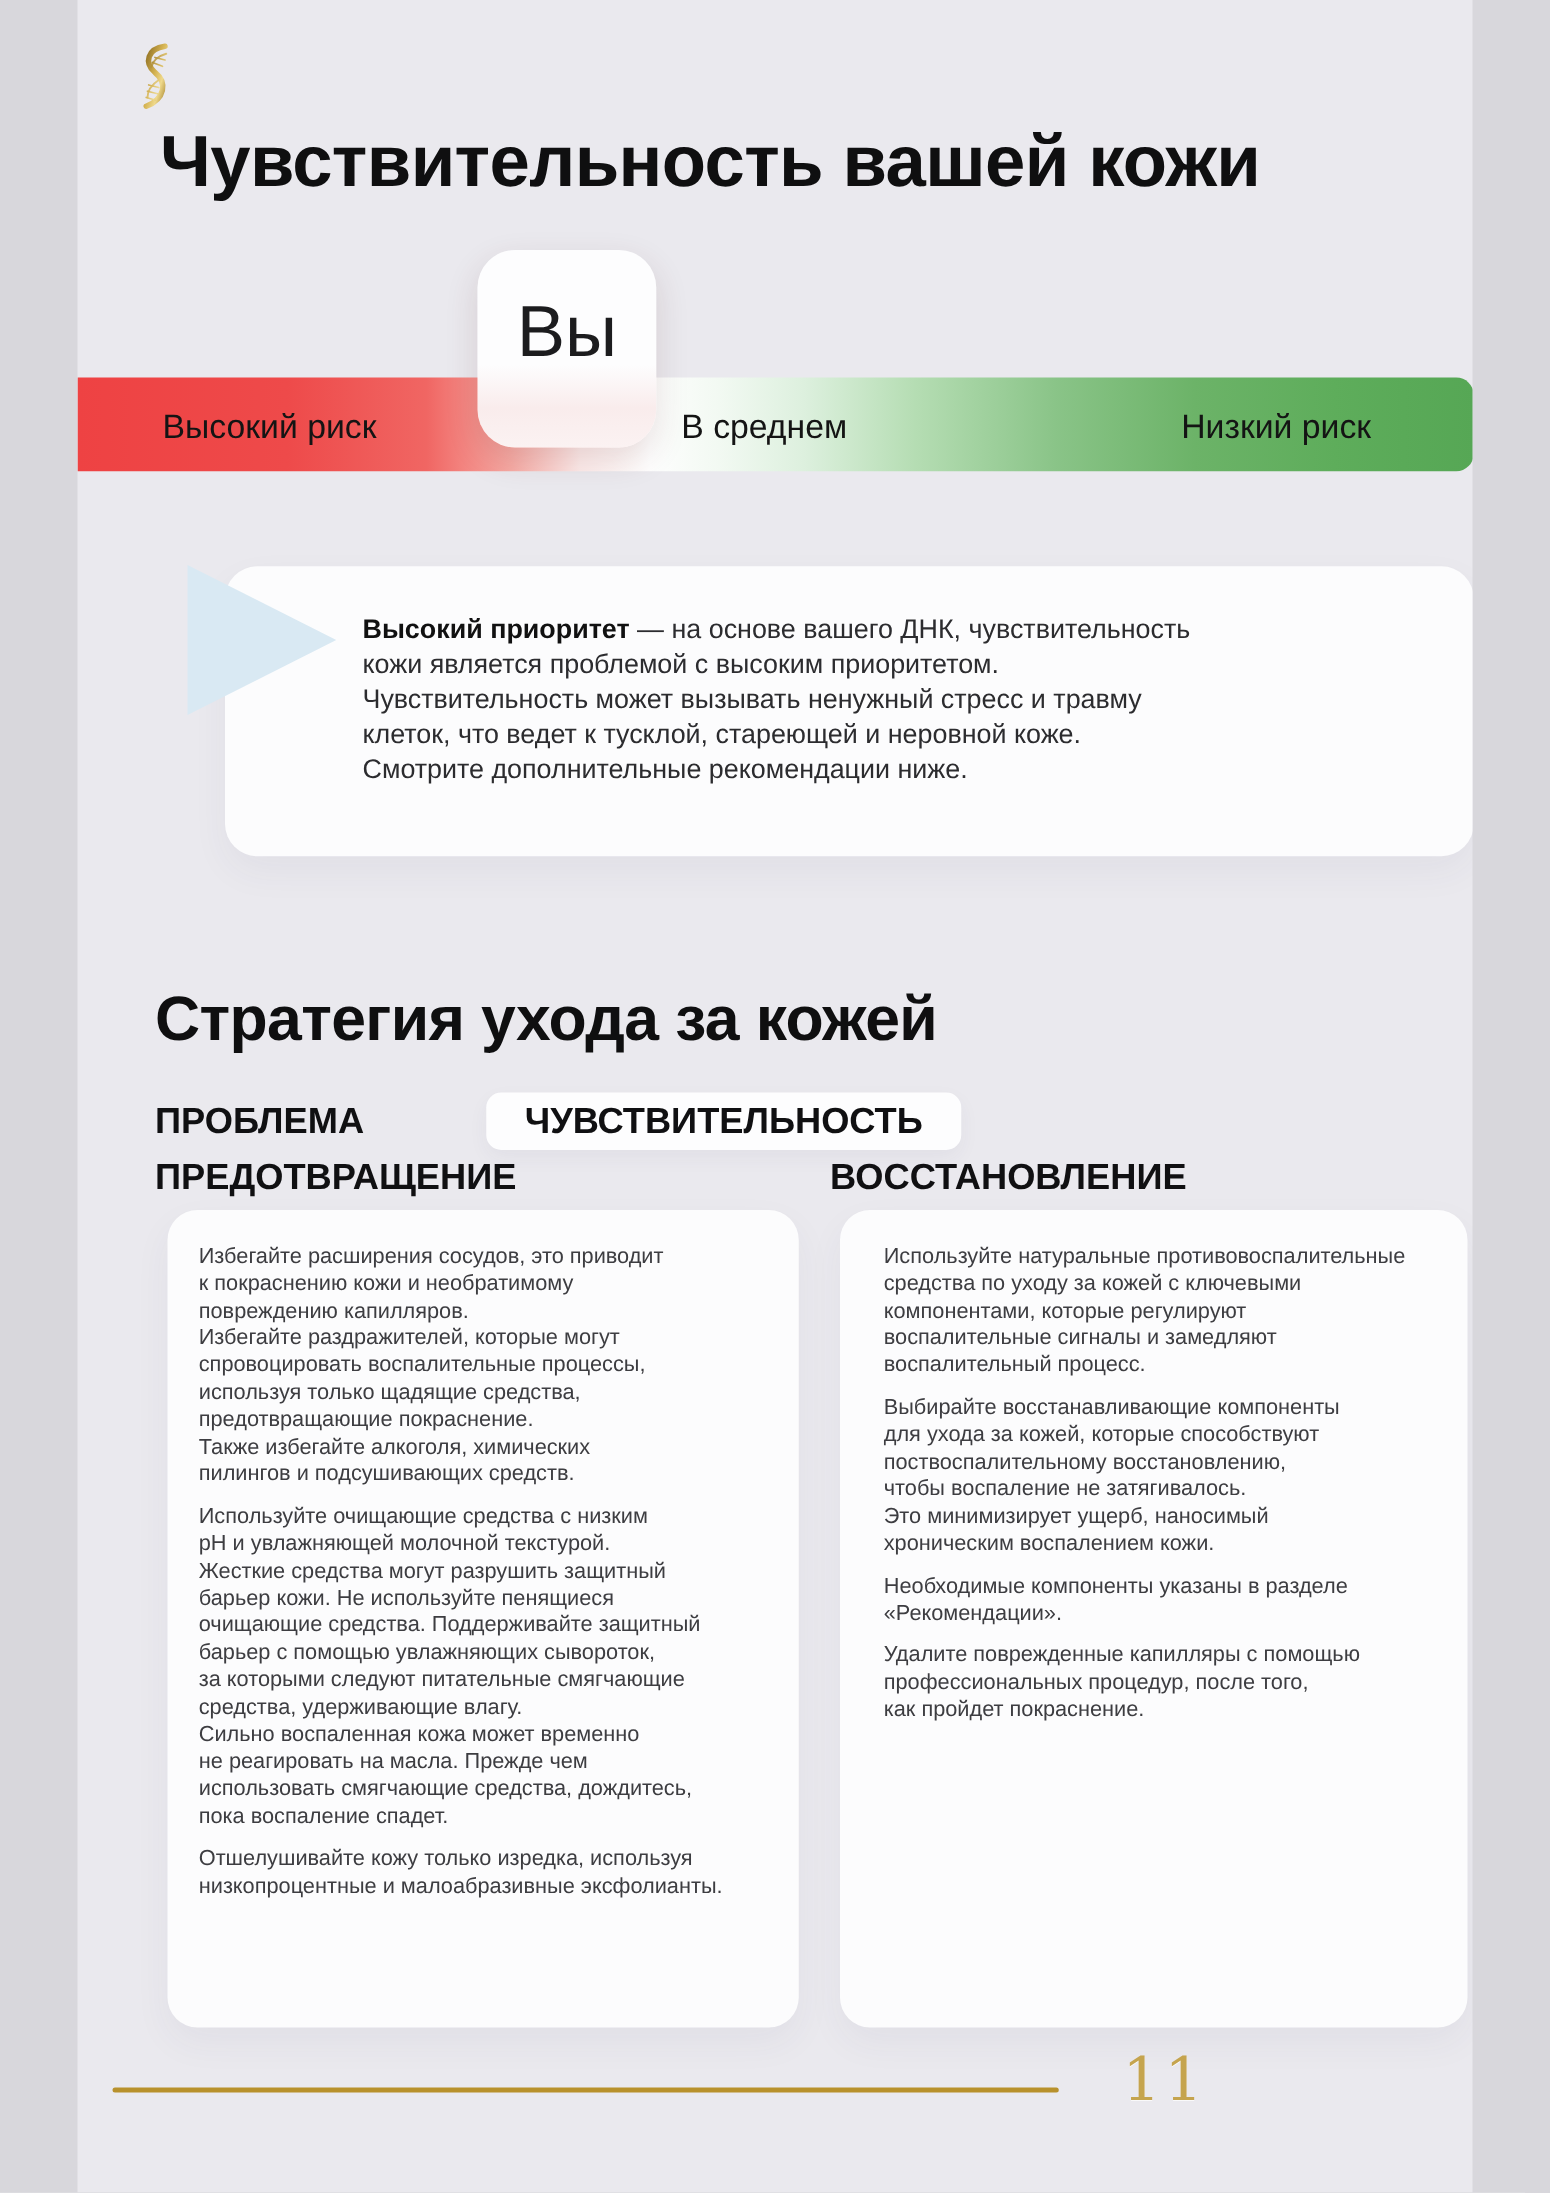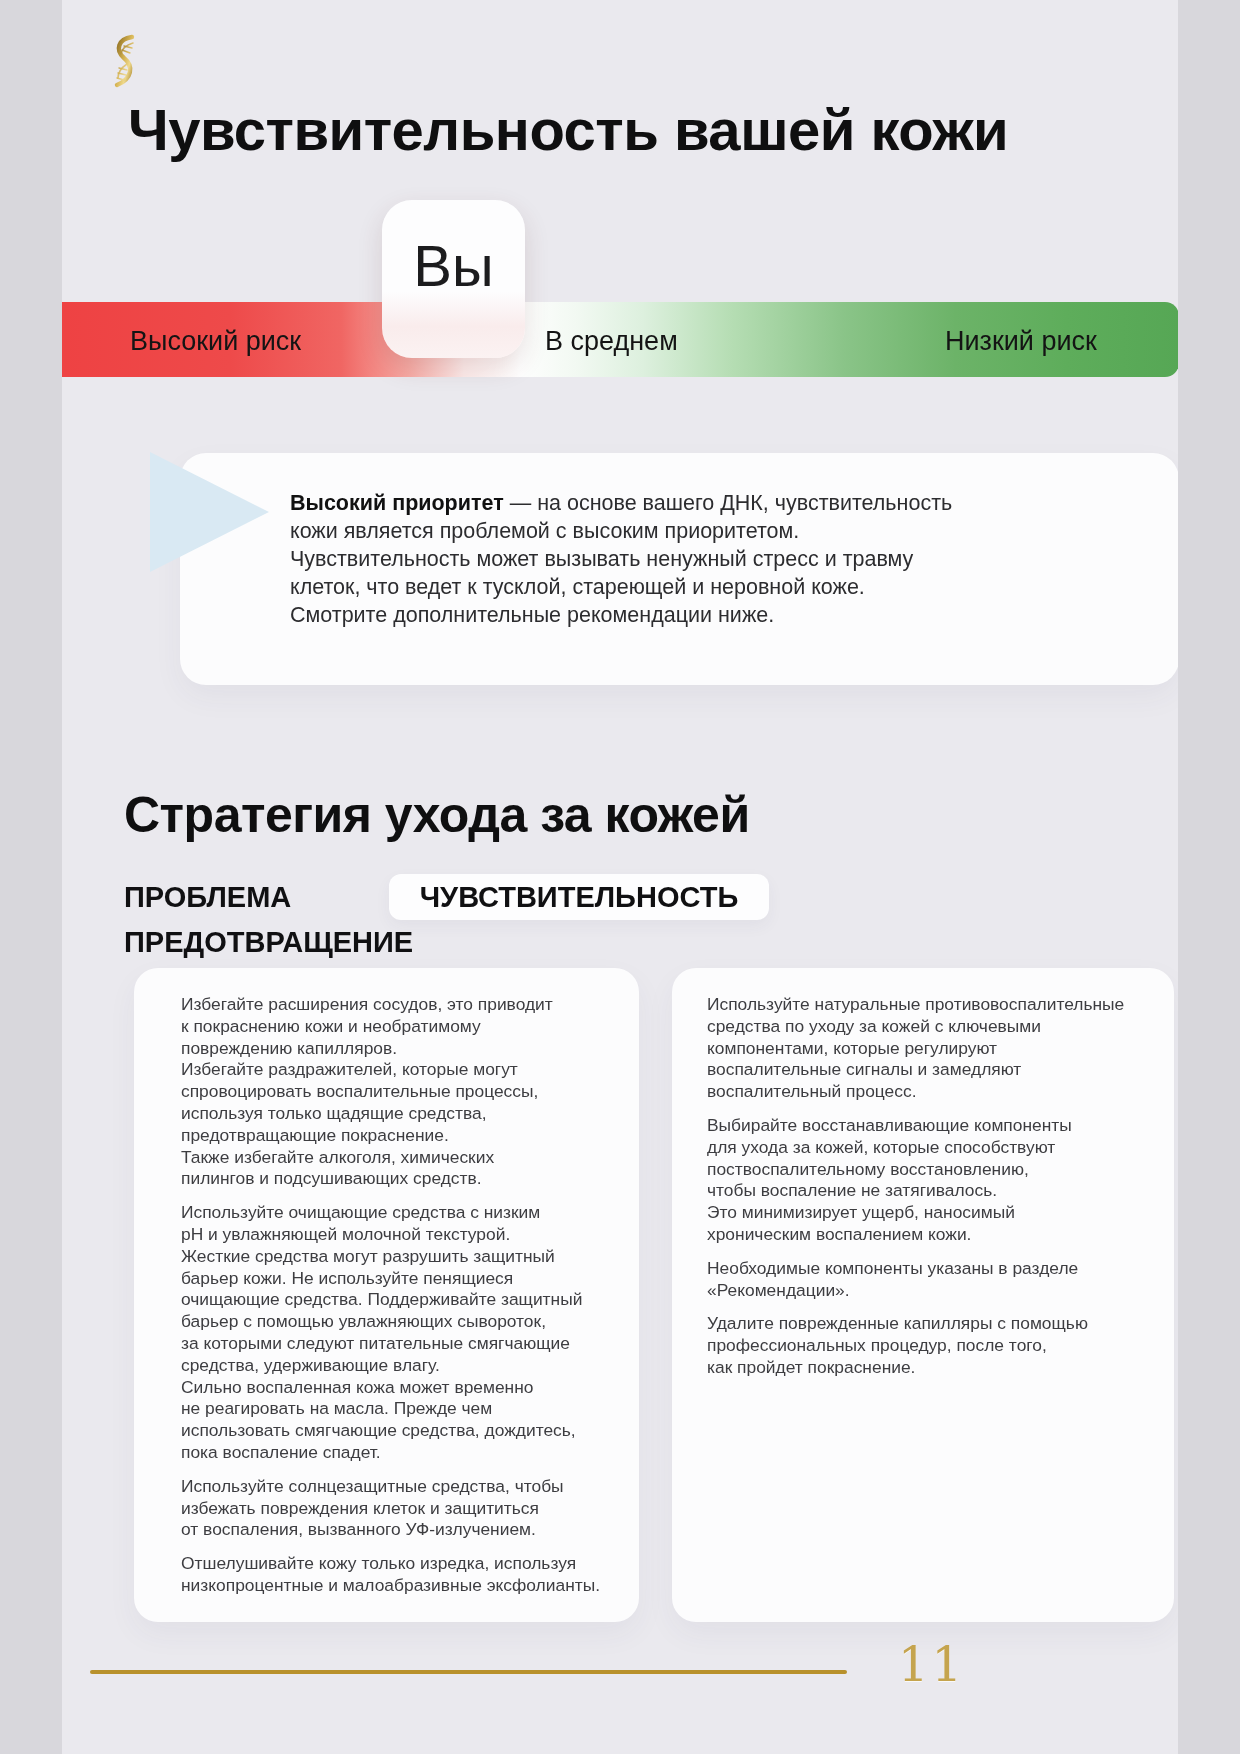--- a/index.html
+++ b/index.html
@@ -83,21 +83,21 @@
     position:absolute;top:922px;height:40px;line-height:40px;
     font-size:29px;font-weight:800;color:#101012;
   }
   .col-head.left{left:62px;}
   .col-head.right{left:602px;}
   .strategy-card{
     position:absolute;top:968px;height:654px;background:#fcfcfd;border-radius:24px;
     box-shadow:0 12px 30px rgba(60,60,90,0.05);
     box-sizing:border-box;
   }
-  .card-prevention{left:72px;width:505px;padding:26px 24px 0 47px;}
+  .card-prevention{left:72px;width:505px;padding:26px 24px 0 25px;}
   .card-recovery{left:610px;width:502px;padding:26px 38px 0 35px;}
   .strategy-card p{
     margin:0 0 12px 0;
     font-size:17.4px;line-height:21.8px;color:#3d3d41;
     white-space:pre-line;
   }
   
   .footer-line{
     position:absolute;left:28px;top:1670px;width:757px;height:4px;
     background:#b8912c;border-radius:2px;
@@ -149,20 +149,21 @@
 Чувствительность может вызывать ненужный стресс и травму
 клеток, что ведет к тусклой, стареющей и неровной коже.
 Смотрите дополнительные рекомендации ниже.</span></div>
 
   <div class="h2">Стратегия ухода за кожей</div>
 
   <div class="problem-row-label">ПРОБЛЕМА</div>
   <div class="problem-pill">ЧУВСТВИТЕЛЬНОСТЬ</div>
 
   <div class="col-head left">ПРЕДОТВРАЩЕНИЕ</div>
+  <div class="col-head right">ВОССТАНОВЛЕНИЕ</div>
 
   <div class="strategy-card card-prevention">
     <p>Избегайте расширения сосудов, это приводит
 к покраснению кожи и необратимому
 повреждению капилляров.
 Избегайте раздражителей, которые могут
 спровоцировать воспалительные процессы,
 используя только щадящие средства,
 предотвращающие покраснение.
 Также избегайте алкоголя, химических
@@ -172,23 +173,20 @@
 Жесткие средства могут разрушить защитный
 барьер кожи. Не используйте пенящиеся
 очищающие средства. Поддерживайте защитный
 барьер с помощью увлажняющих сывороток,
 за которыми следуют питательные смягчающие
 средства, удерживающие влагу.
 Сильно воспаленная кожа может временно
 не реагировать на масла. Прежде чем
 использовать смягчающие средства, дождитесь,
 пока воспаление спадет.</p>
-    <p>Используйте солнцезащитные средства, чтобы
-избежать повреждения клеток и защититься
-от воспаления, вызванного УФ-излучением.</p>
     <p>Отшелушивайте кожу только изредка, используя
 низкопроцентные и малоабразивные эксфолианты.</p>
   </div>
 
   <div class="strategy-card card-recovery">
     <p>Используйте натуральные противовоспалительные
 средства по уходу за кожей с ключевыми
 компонентами, которые регулируют
 воспалительные сигналы и замедляют
 воспалительный процесс.</p>

